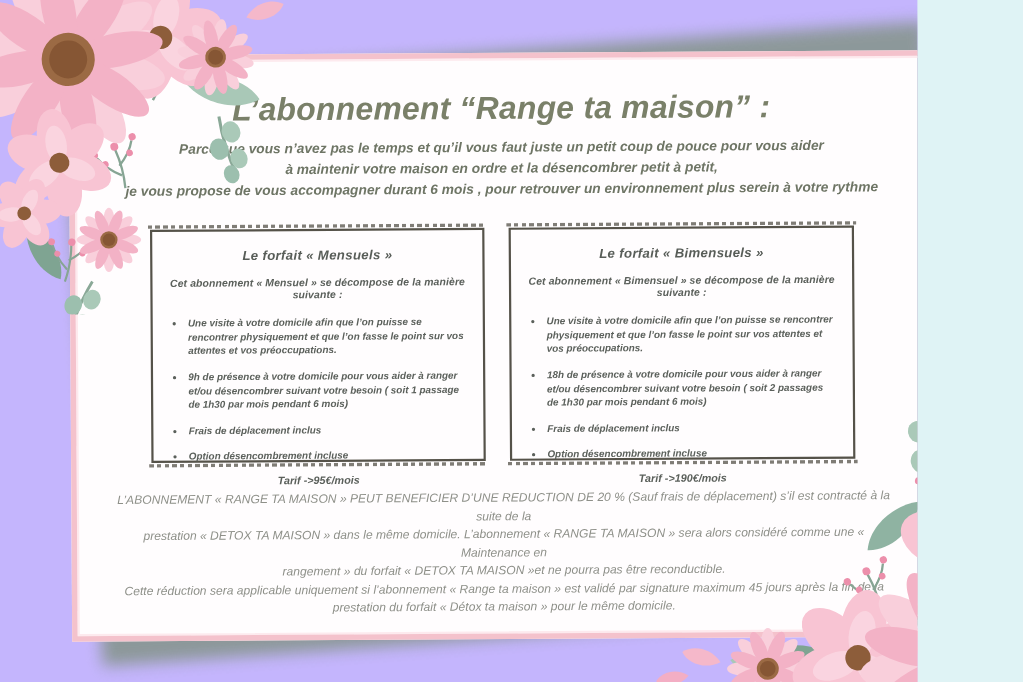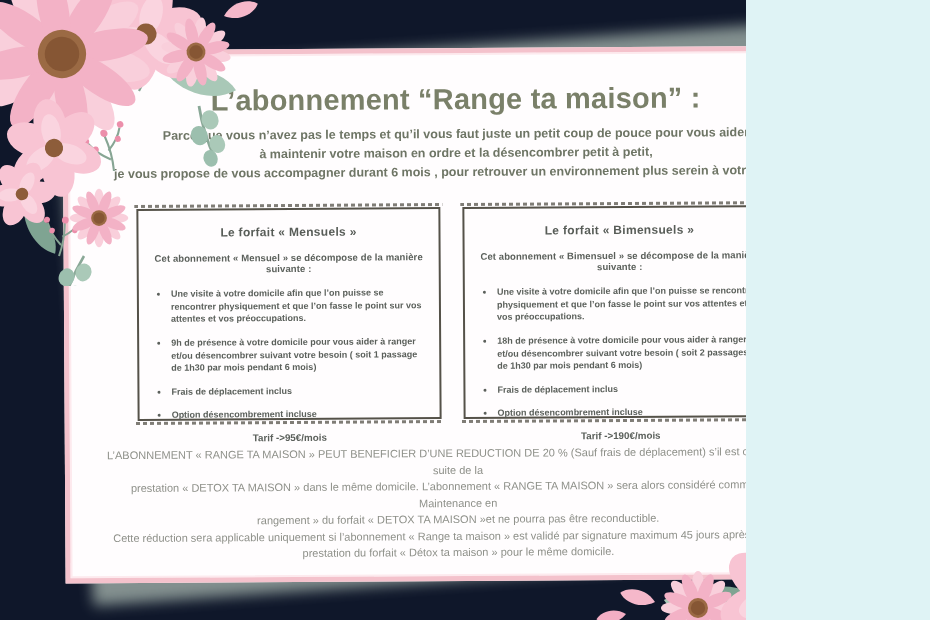--- a/index.html
+++ b/index.html
@@ -1,18 +1,18 @@
 <!DOCTYPE html>
 <html><head>
 <meta charset="utf-8">
 <style>
   * { margin:0; padding:0; box-sizing:border-box; }
   html,body { width:930px; height:620px; overflow:hidden; }
   body { font-family:"Liberation Sans", sans-serif; background:#dff3f5; }
-  .stage { position:relative; width:746px; height:620px; background:#0f172a; overflow:hidden; }
+  .stage { position:relative; width:834px; height:620px; background:#c4b5fd; overflow:hidden;font-style:italic; }
 
   .card-shadow {
     position:absolute; left:64px; top:48px; width:786px; height:533px;
     background:#8a9795; filter:blur(7px); opacity:.95;
     transform:translate(10px,-2px) rotate(-4deg);
   }
 
   .card {
     position:absolute; left:64px; top:48px; width:786px; height:533px;
     background:#fffdfe; border:5px solid #f4c2cc;

